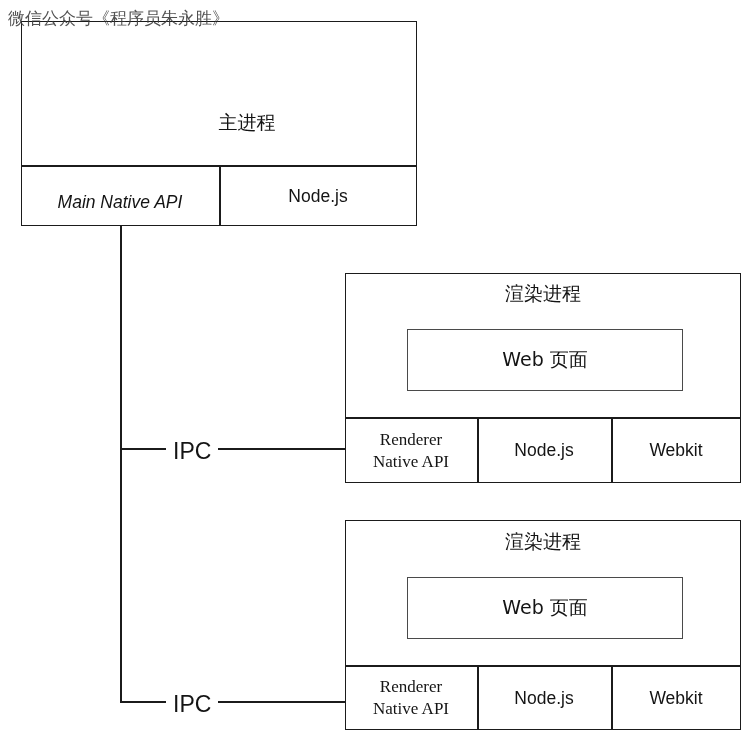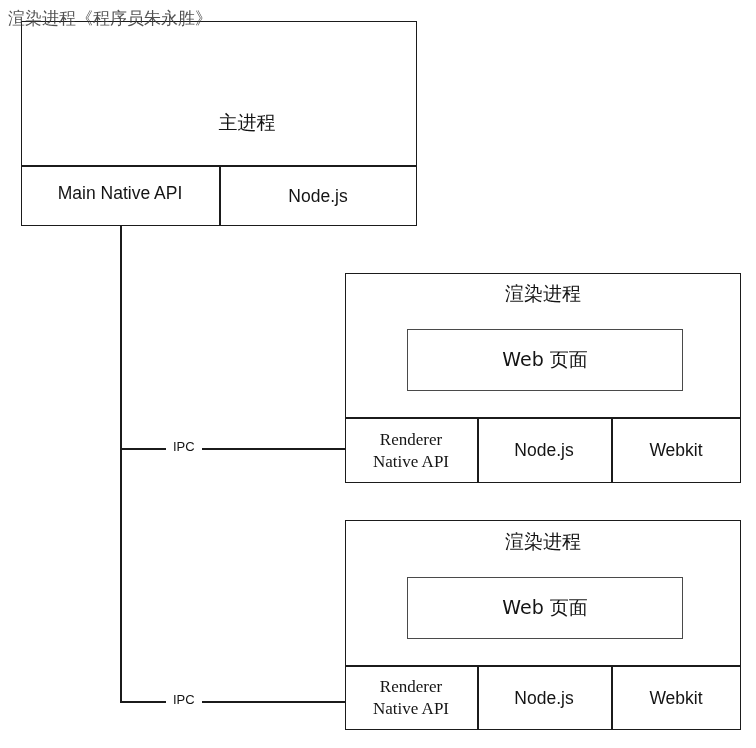--- a/index.html
+++ b/index.html
@@ -79,24 +79,25 @@
     top: 165px;
     width: 396px;
   }
   #main-divider-v {
     left: 219px;
     top: 166px;
     height: 60px;
   }
   #main-native-api-label {
     left: 21px;
-    top: 157px;
+    top: 166px;
     width: 198px;
     height: 72px;
     font-size: 17.5px;
+    font-style: italic;
   }
   #main-nodejs-label {
     left: 219px;
     top: 166px;
     width: 198px;
     height: 60px;
     font-size: 17.5px;
   }
 
   
@@ -107,21 +108,21 @@
   }
   .ipc-branch {
     position: absolute;
     height: 1.6px;
     background: #1b1b1b;
   }
   .ipc-text {
     position: absolute;
     background: #ffffff;
     color: #141414;
-    font-size: 13px;
+    font-size: 23px;
     line-height: 1;
     padding: 0 7px;
     text-align: left;
     z-index: 3;
   }
   #ipc-branch-1 { left: 120px; top: 448px; width: 225px; }
   #ipc-label-1  { left: 166px; top: 440px; }
   #ipc-branch-2 { left: 120px; top: 701px; width: 225px; }
   #ipc-label-2  { left: 166px; top: 693px; }
 
@@ -199,21 +200,21 @@
   #r2-nodejs     { left: 477px; top: 666px; width: 134px; height: 64px; font-size: 17.5px; }
   #r2-webkit     { left: 611px; top: 666px; width: 130px; height: 64px; font-size: 17.5px; }
 
   .multiline { white-space: pre-line; font-family: Liberation Serif, serif; }
 </style>
 </head>
 <body>
 
 <div id="canvas">
 
-  <div class="watermark">渲染进程《程序员朱永胜》</div>
+  <div class="watermark">微信公众号《程序员朱永胜》</div>
 
   <div class="box" id="main-process"></div>
   <div class="cell-label" id="main-process-title">主进程</div>
   <div class="hline" id="main-divider-h"></div>
   <div class="vline" id="main-divider-v"></div>
   <div class="cell-label" id="main-native-api-label">Main Native API</div>
   <div class="cell-label" id="main-nodejs-label">Node.js</div>
 
   <div class="vline" id="trunk-vline"></div>
 

